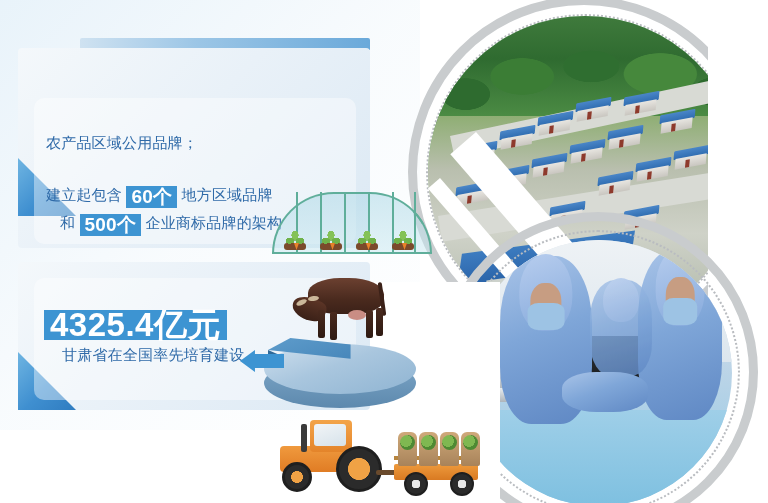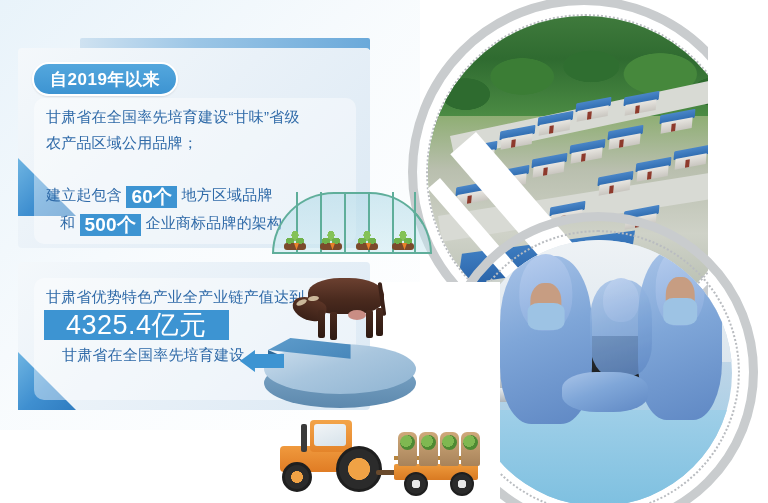--- a/index.html
+++ b/index.html
@@ -282,23 +282,23 @@
     font-size: 19px;
     padding: 0 5px;
     line-height: 22px;
     vertical-align: -3px;
   }
   .hl-big {
     position:absolute;
     display:inline-block;
     background:#3d94d2;
     color:#ffffff;
-    font-weight:normal;
-    font-size: 27px;
-    padding: 1px 22px;
+    font-weight:bold;
+    font-size: 33px;
+    padding: 1px 6px;
     line-height: 28px;
     letter-spacing: 0.5px;
   }
   .hl-light {
     display:inline-block;
     background:#cfe6f6;
     color:#2f7cc0;
     font-weight:bold;
     font-size: 21px;
     padding: 0 6px;
@@ -618,45 +618,40 @@
     </div>
 
     <div class="mask-wedge-bl"></div>
   </div>
 
   <div class="wedge-top"></div>
   <div class="card card-1"></div>
   <div class="wedge wedge-1"></div>
   <div class="panel panel-1"></div>
 
-  <div class="pill pill-since">
-    <span>自2019年以来</span>
-  </div>
-
-  <div class="line" style="left:46px; top:108px;">甘肃省在全国率先培育建设“甘味”省级</div>
+
   <div class="line" style="left:46px; top:134px;">农产品区域公用品牌；</div>
 
   <div class="line" style="left:46px; top:186px;">
     <span>建立起包含</span>
     <span class="hl-solid">60个</span>
     <span>地方区域品牌</span>
   </div>
 
   <div class="line" style="left:60px; top:214px;">
     <span>和</span>
     <span class="hl-solid">500个</span>
     <span>企业商标品牌的架构</span>
   </div>
 
   <div class="card card-2"></div>
   <div class="wedge wedge-2"></div>
   <div class="panel panel-2"></div>
 
 
-  <div class="line" style="left:46px; top:288px;">甘肃省优势特色产业全产业链产值达到</div>
   <div class="hl-big" style="left:44px; top:310px;">4325.4亿元</div>
 
   <div class="line" style="left:62px; top:346px;">甘肃省在全国率先培育建设</div>
 
   <div class="greenhouse">
     <div class="gh-body"></div>
     <div class="gh-rib" style="left:24px;"></div>
     <div class="gh-rib" style="left:48px;"></div>
     <div class="gh-rib" style="left:72px;"></div>
     <div class="gh-rib" style="left:96px;"></div>

